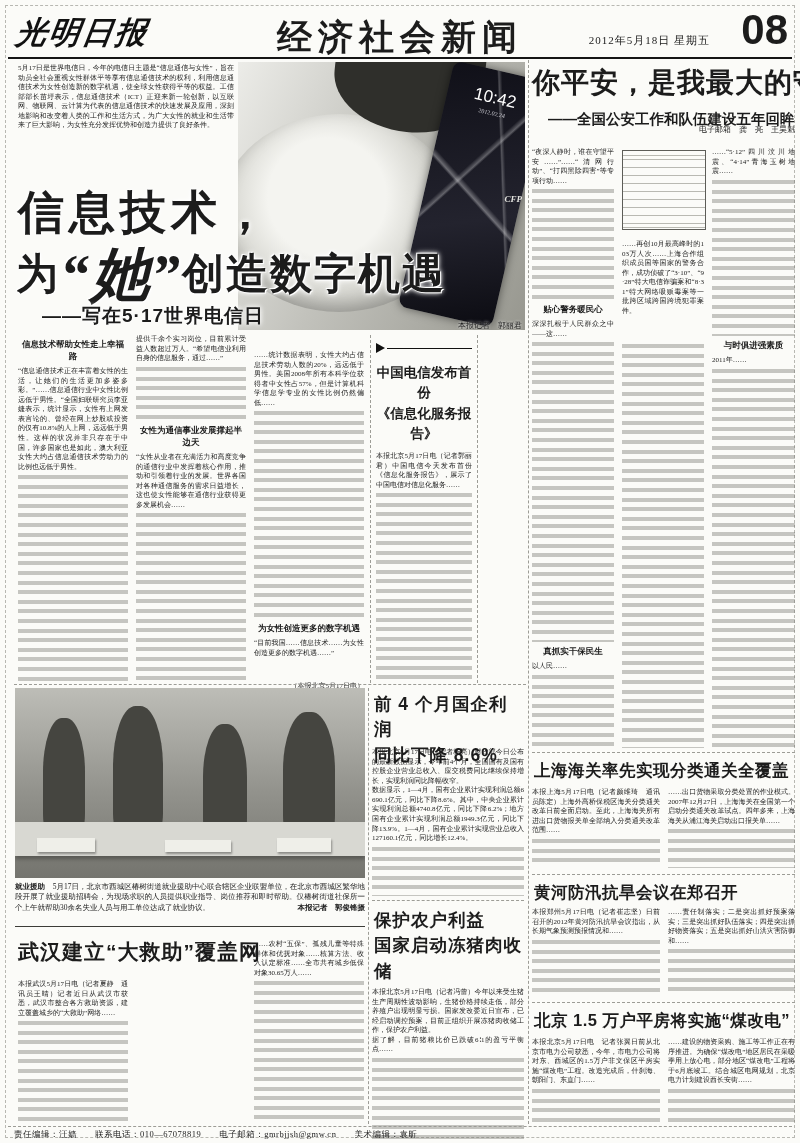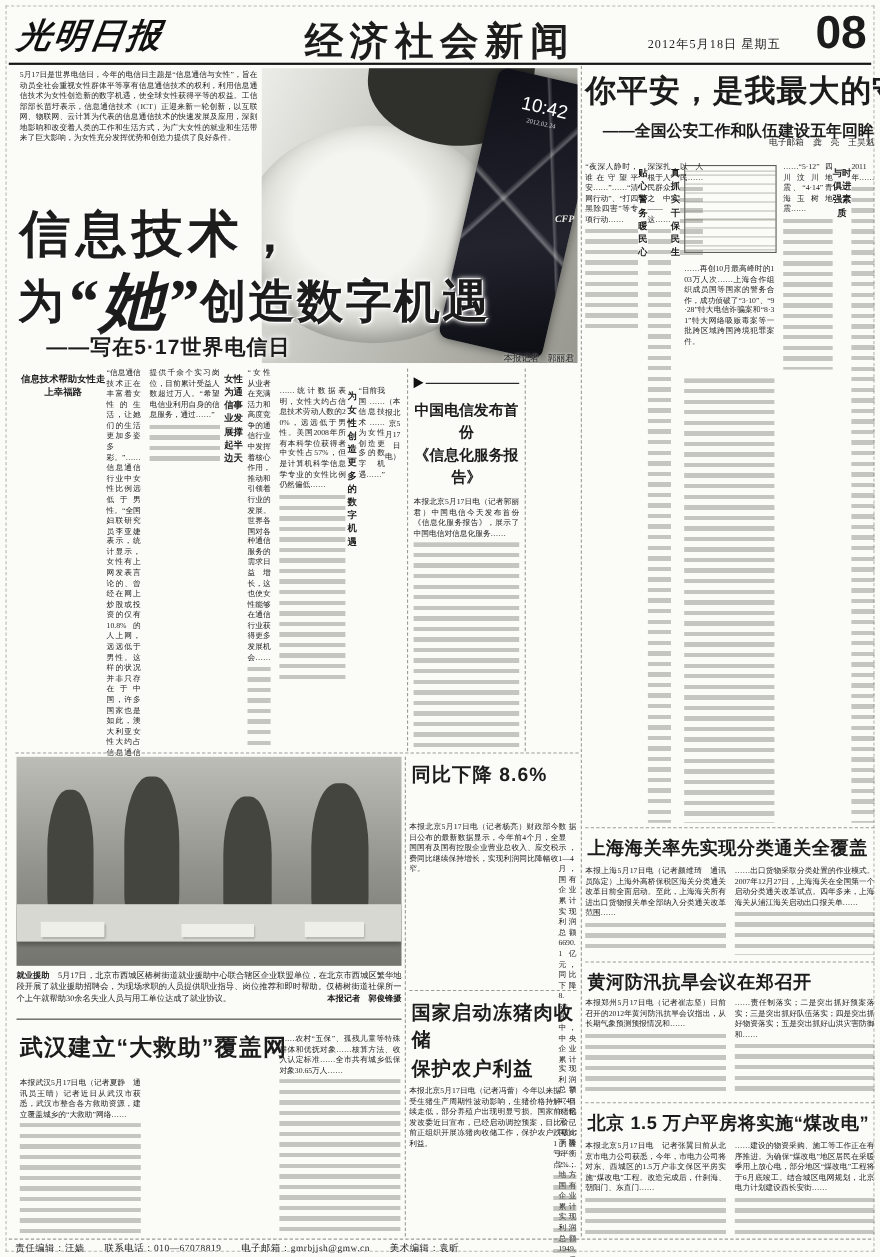--- a/index.html
+++ b/index.html
@@ -14,21 +14,21 @@
         font-family:"Liberation Sans","DejaVu Sans",sans-serif;letter-spacing:6px;}
   .dateline{left:575px;top:33px;width:135px;font-size:11px;text-align:right;letter-spacing:1px;}
   .pagenum{left:730px;top:6px;width:58px;font-size:42px;font-weight:bold;text-align:right;
         font-family:"Liberation Sans","DejaVu Sans",sans-serif;}
   .header-rule{left:8px;top:57px;width:784px;height:2px;background:#151515;}
   
   .bt{font-size:7px;line-height:1.37;text-align:justify;margin:0;word-break:break-all;}
   .byline-s{font-size:8px;}
   .sub{font-size:8.5px;font-weight:bold;text-align:center;margin:0;padding:4px 0;
        font-family:"Liberation Sans","DejaVu Sans",sans-serif;}
-  .col{display:flex;flex-direction:row;}
+  .col{display:flex;flex-direction:column;}
   .seg{display:flex;flex-direction:column;}
   .fill{flex:1;margin-top:3px;opacity:.38;
         background:repeating-linear-gradient(180deg,#6d6d66 0 4px,transparent 4px 9.6px);}
   .dash-h{border-top:1px dashed #9c9c96;height:0;}
   .dash-v{border-left:1px dashed #9c9c96;width:0;}
   .solid-h{height:1px;background:#3c3c38;}
   
   .h-lead1{left:18px;top:182px;font-size:46px;font-weight:bold;letter-spacing:5px;
         font-family:"Liberation Sans","DejaVu Sans",sans-serif;
         text-shadow:0 0 4px #fff,0 0 6px #fff;}
@@ -241,34 +241,35 @@
       </div>
   </div>
   <div class="abs col" style="left:254px;top:940px;width:110px;height:182px;">
     <div class="seg" style="flex:1;">
         <p class="bt">……农村“五保”、孤残儿童等特殊群体和优抚对象……核算方法、收入认定标准……全市共有城乡低保对象30.65万人……</p>
         <div class="fill"></div>
       </div>
   </div>
 
   <div class="abs h-mid" style="left:374px;top:692px;width:150px;">
+    <div>前 4 个月国企利润</div>
     <div>同比下降 8.6%</div>
   </div>
   <div class="abs col" style="left:372px;top:748px;width:152px;height:148px;">
     <p class="bt">本报北京5月17日电（记者杨亮）财政部今日公布的最新数据显示，今年前4个月，全国国有及国有控股企业营业总收入、应交税费同比继续保持增长，实现利润同比降幅收窄。</p>
     <div class="seg" style="flex:1;">
         <p class="bt">数据显示，1—4月，国有企业累计实现利润总额6690.1亿元，同比下降8.6%。其中，中央企业累计实现利润总额4740.8亿元，同比下降6.2%；地方国有企业累计实现利润总额1949.3亿元，同比下降13.9%。1—4月，国有企业累计实现营业总收入127160.1亿元，同比增长12.4%。</p>
         <div class="fill"></div>
       </div>
   </div>
   <div class="abs dash-h" style="left:372px;top:900px;width:152px;"></div>
 
   <div class="abs h-mid" style="left:374px;top:908px;width:150px;">
+    <div>保护农户利益</div>
     <div>国家启动冻猪肉收储</div>
-    <div>保护农户利益</div>
   </div>
   <div class="abs col" style="left:372px;top:988px;width:152px;height:158px;">
     <p class="bt">本报北京5月17日电（记者冯蕾）今年以来受生猪生产周期性波动影响，生猪价格持续走低，部分养殖户出现明显亏损。国家发改委近日宣布，已经启动调控预案，目前正组织开展冻猪肉收储工作，保护农户利益。</p>
     <div class="seg" style="flex:1;">
         <p class="bt">据了解，目前猪粮比价已跌破6∶1的盈亏平衡点……</p>
         <div class="fill"></div>
       </div>
   </div>
 
   <div class="abs dash-h" style="left:532px;top:752px;width:263px;"></div>

